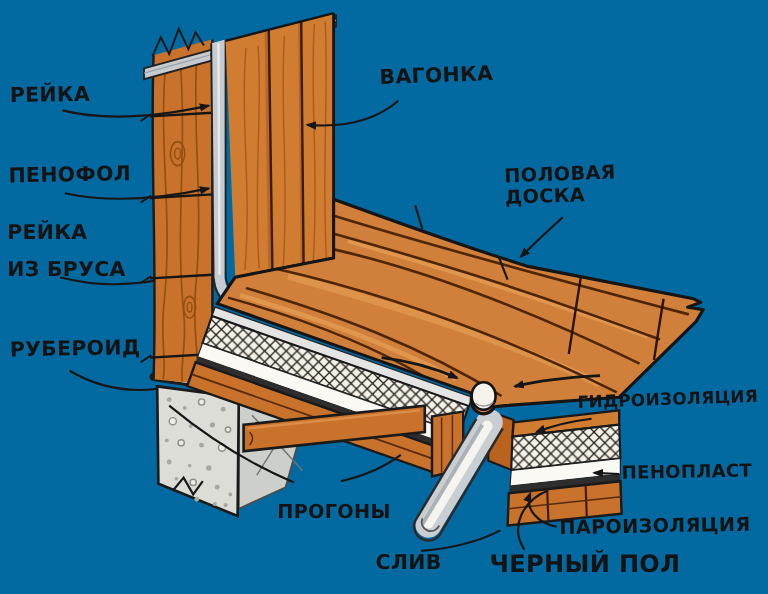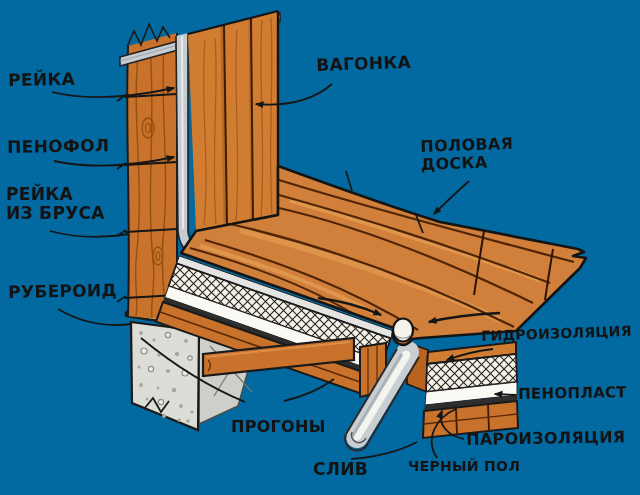--- a/index.html
+++ b/index.html
@@ -186,27 +186,27 @@
     <path d="M284,401 Q314,394 334,379"></path>
     <path d="M245,402 Q192,380 141,338"></path>
     <path d="M351,459 Q390,456 417,442"></path>
   </g>
 </svg>
 
 <div class="lbl" style="left:8px;top:71px;font-size:17px;transform:rotate(-1deg);">РЕЙКА</div>
 <div class="lbl" style="left:7px;top:138px;font-size:17px;transform:rotate(-1deg);">ПЕНОФОЛ</div>
 <div class="lbl" style="left:6px;top:185px;font-size:17px;">
   <span style="display:block;">РЕЙКА</span>
-  <span style="display:block;">ИЗ БРУСА</span>
+  <span style="display:block;margin-top:12px;">ИЗ БРУСА</span>
 </div>
 <div class="lbl" style="left:8px;top:283px;font-size:17px;transform:rotate(-1deg);">РУБЕРОИД</div>
 <div class="lbl" style="left:316px;top:56px;font-size:17px;transform:rotate(-2deg);">ВАГОНКА</div>
 <div class="lbl" style="left:420px;top:138px;font-size:16px;transform:rotate(-2deg);">
   <span style="display:block;">ПОЛОВАЯ</span>
   <span style="display:block;">ДОСКА</span>
 </div>
 <div class="lbl" style="left:481px;top:329px;font-size:14px;transform:rotate(-2deg);">ГИДРОИЗОЛЯЦИЯ</div>
 <div class="lbl" style="left:518px;top:386px;font-size:15px;transform:rotate(-1deg);">ПЕНОПЛАСТ</div>
 <div class="lbl" style="left:466px;top:431px;font-size:16px;transform:rotate(-1deg);">ПАРОИЗОЛЯЦИЯ</div>
-<div class="lbl" style="left:408px;top:459px;font-size:14px;">ЧЕРНЫЙ ПОЛ</div>
+<div class="lbl" style="left:408px;top:459px;font-size:20px;">ЧЕРНЫЙ ПОЛ</div>
 <div class="lbl" style="left:231px;top:402px;font-size:16px;margin-top:16px;">ПРОГОНЫ</div>
 <div class="lbl" style="left:313px;top:460px;font-size:17px;text-align:right;">СЛИВ</div>
 </div>
 
 </body></html>

